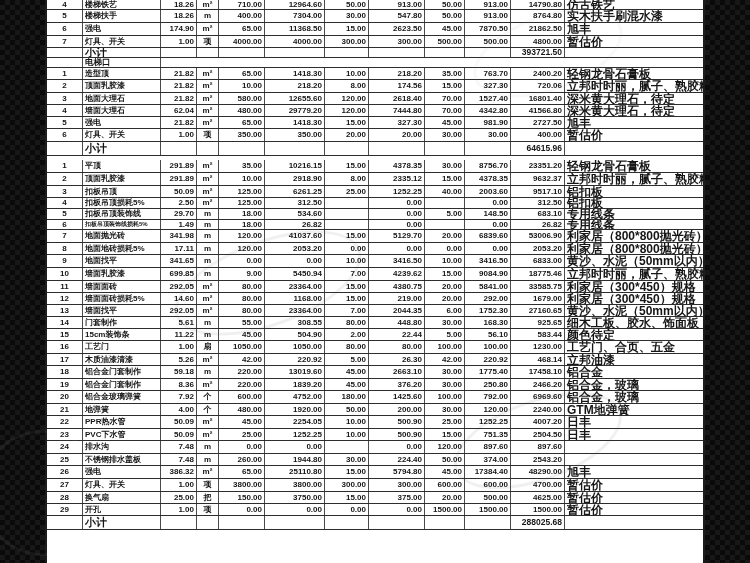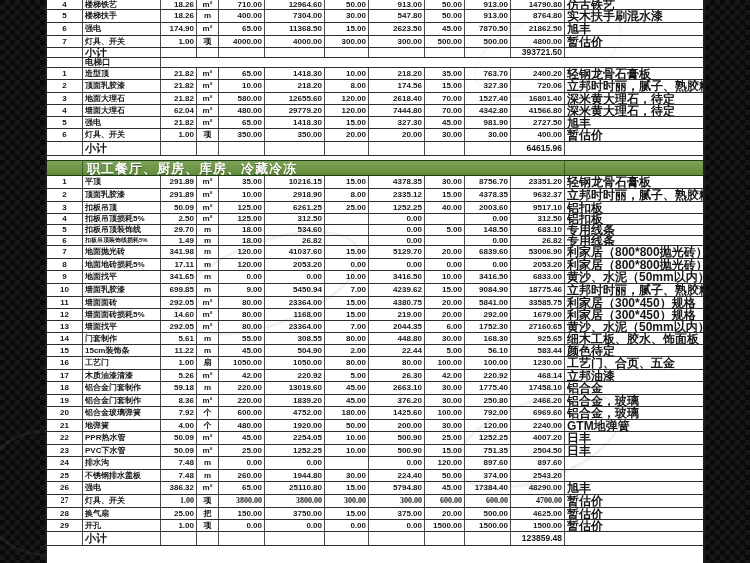--- a/index.html
+++ b/index.html
@@ -244,25 +244,20 @@
         <div class="cell c6"></div>
         <div class="cell c7"></div>
         <div class="cell c8"></div>
         <div class="cell c9"></div>
         <div class="cell c10">64615.96</div>
         <div class="cell c11"></div>
       </div>
       <div class="row spacer" style="height: 4px;">
         <div class="cell merge"></div>
       </div>
-      <div class="row green" style="height: 16px;">
-        <div class="cell g0"></div>
-        <div class="cell gmid">职工餐厅、厨房、库房、冷藏冷冻</div>
-        <div class="cell grem"></div>
-      </div>
       <div class="row item" style="height: 13px;">
         <div class="cell c0">1</div>
         <div class="cell c1">平顶</div>
         <div class="cell c2">291.89</div>
         <div class="cell c3">m²</div>
         <div class="cell c4">35.00</div>
         <div class="cell c5">10216.15</div>
         <div class="cell c6">15.00</div>
         <div class="cell c7">4378.35</div>
         <div class="cell c8">30.00</div>
@@ -613,21 +608,21 @@
         <div class="cell c3">m²</div>
         <div class="cell c4">65.00</div>
         <div class="cell c5">25110.80</div>
         <div class="cell c6">15.00</div>
         <div class="cell c7">5794.80</div>
         <div class="cell c8">45.00</div>
         <div class="cell c9">17384.40</div>
         <div class="cell c10">48290.00</div>
         <div class="cell c11">旭丰</div>
       </div>
-      <div class="row item" style="height: 13px; font-family: Liberation Serif, serif;">
+      <div class="row item" style="height: 13px;">
         <div class="cell c0">27</div>
         <div class="cell c1">灯具、开关</div>
         <div class="cell c2">1.00</div>
         <div class="cell c3">项</div>
         <div class="cell c4">3800.00</div>
         <div class="cell c5">3800.00</div>
         <div class="cell c6">300.00</div>
         <div class="cell c7">300.00</div>
         <div class="cell c8">600.00</div>
         <div class="cell c9">600.00</div>
@@ -666,21 +661,21 @@
         <div class="cell c0"></div>
         <div class="cell c1 sub-label">小计</div>
         <div class="cell c2"></div>
         <div class="cell c3"></div>
         <div class="cell c4"></div>
         <div class="cell c5"></div>
         <div class="cell c6"></div>
         <div class="cell c7"></div>
         <div class="cell c8"></div>
         <div class="cell c9"></div>
-        <div class="cell c10">123859.48</div>
+        <div class="cell c10">288025.68</div>
         <div class="cell c11"></div>
       </div>
       <div class="row green" style="height: 17px; margin-top: 39px;">
         <div class="cell g0">二层</div>
         <div class="cell grem"></div>
       </div>
     </div>
   <div class="wm w1"></div>
   <div class="wm w2"></div>
   <div class="wm w3"></div>

